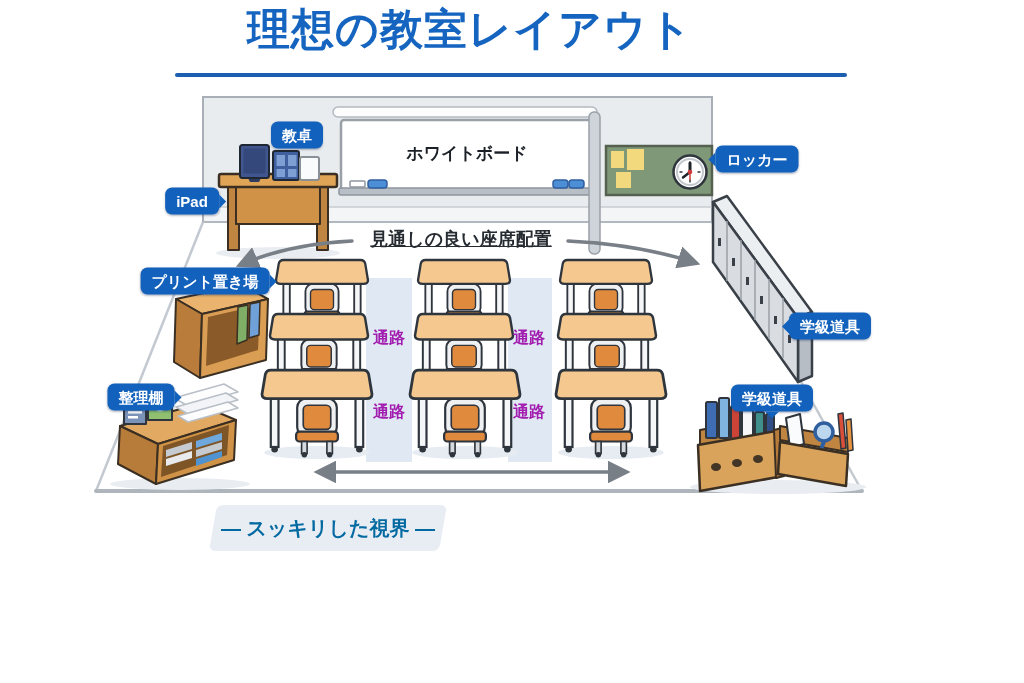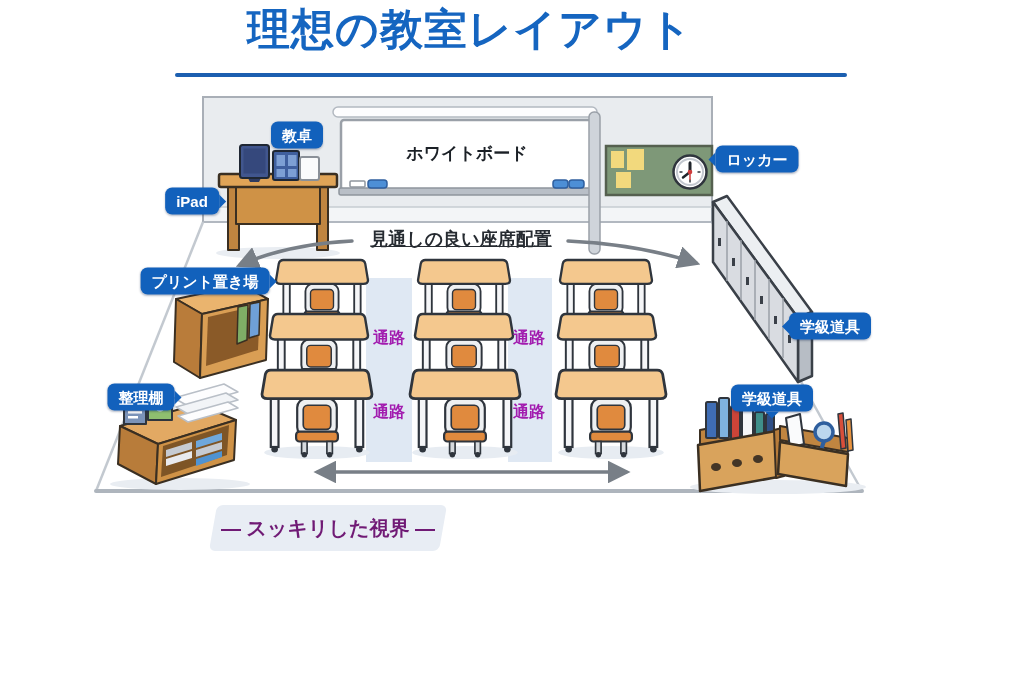--- a/index.html
+++ b/index.html
@@ -20,21 +20,21 @@
   .board-text{position:absolute;transform:translate(-50%,-50%);font-weight:bold;
        font-size:17px;color:#1b2026;white-space:nowrap;}
   .caption{position:absolute;transform:translate(-50%,-50%);font-weight:bold;
        font-size:18px;color:#262b31;white-space:nowrap;z-index:4;text-decoration:underline;}
   .aisle-label{position:absolute;transform:translate(-50%,-50%);font-weight:bold;
        font-size:16px;color:#a21caf;white-space:nowrap;z-index:4;}
   .badge{position:absolute;height:46px;z-index:4;}
   .badge::before{content:"";position:absolute;inset:0;background:#e8edf4;
        transform:skewX(-10deg);border-radius:6px;}
   .badge span{position:relative;display:block;height:46px;line-height:46px;width:100%;
-       text-align:center;font-weight:bold;font-size:20px;color:#701a75;white-space:nowrap;}
+       text-align:center;font-weight:bold;font-size:20px;color:#0369a1;white-space:nowrap;}
 </style>
 </head>
 <body>
 
 <div class="stage">
 
 <svg class="scene" width="1024" height="683" viewBox="0 0 1024 683">
   <defs>
     <marker id="ah" viewBox="0 0 10 10" refX="8" refY="5" markerWidth="6.5" markerHeight="6.5" orient="auto-start-reverse">
           <path d="M0,0 L10,5 L0,10 Z" fill="#787f87"></path>

